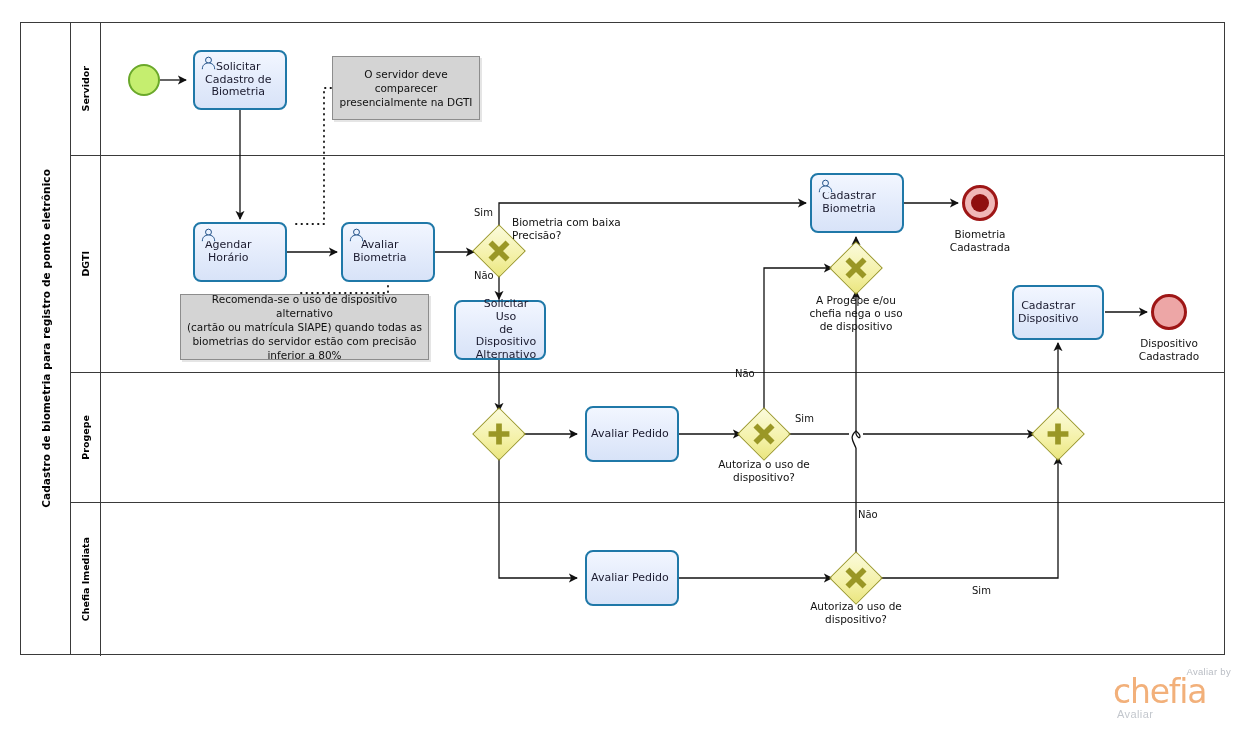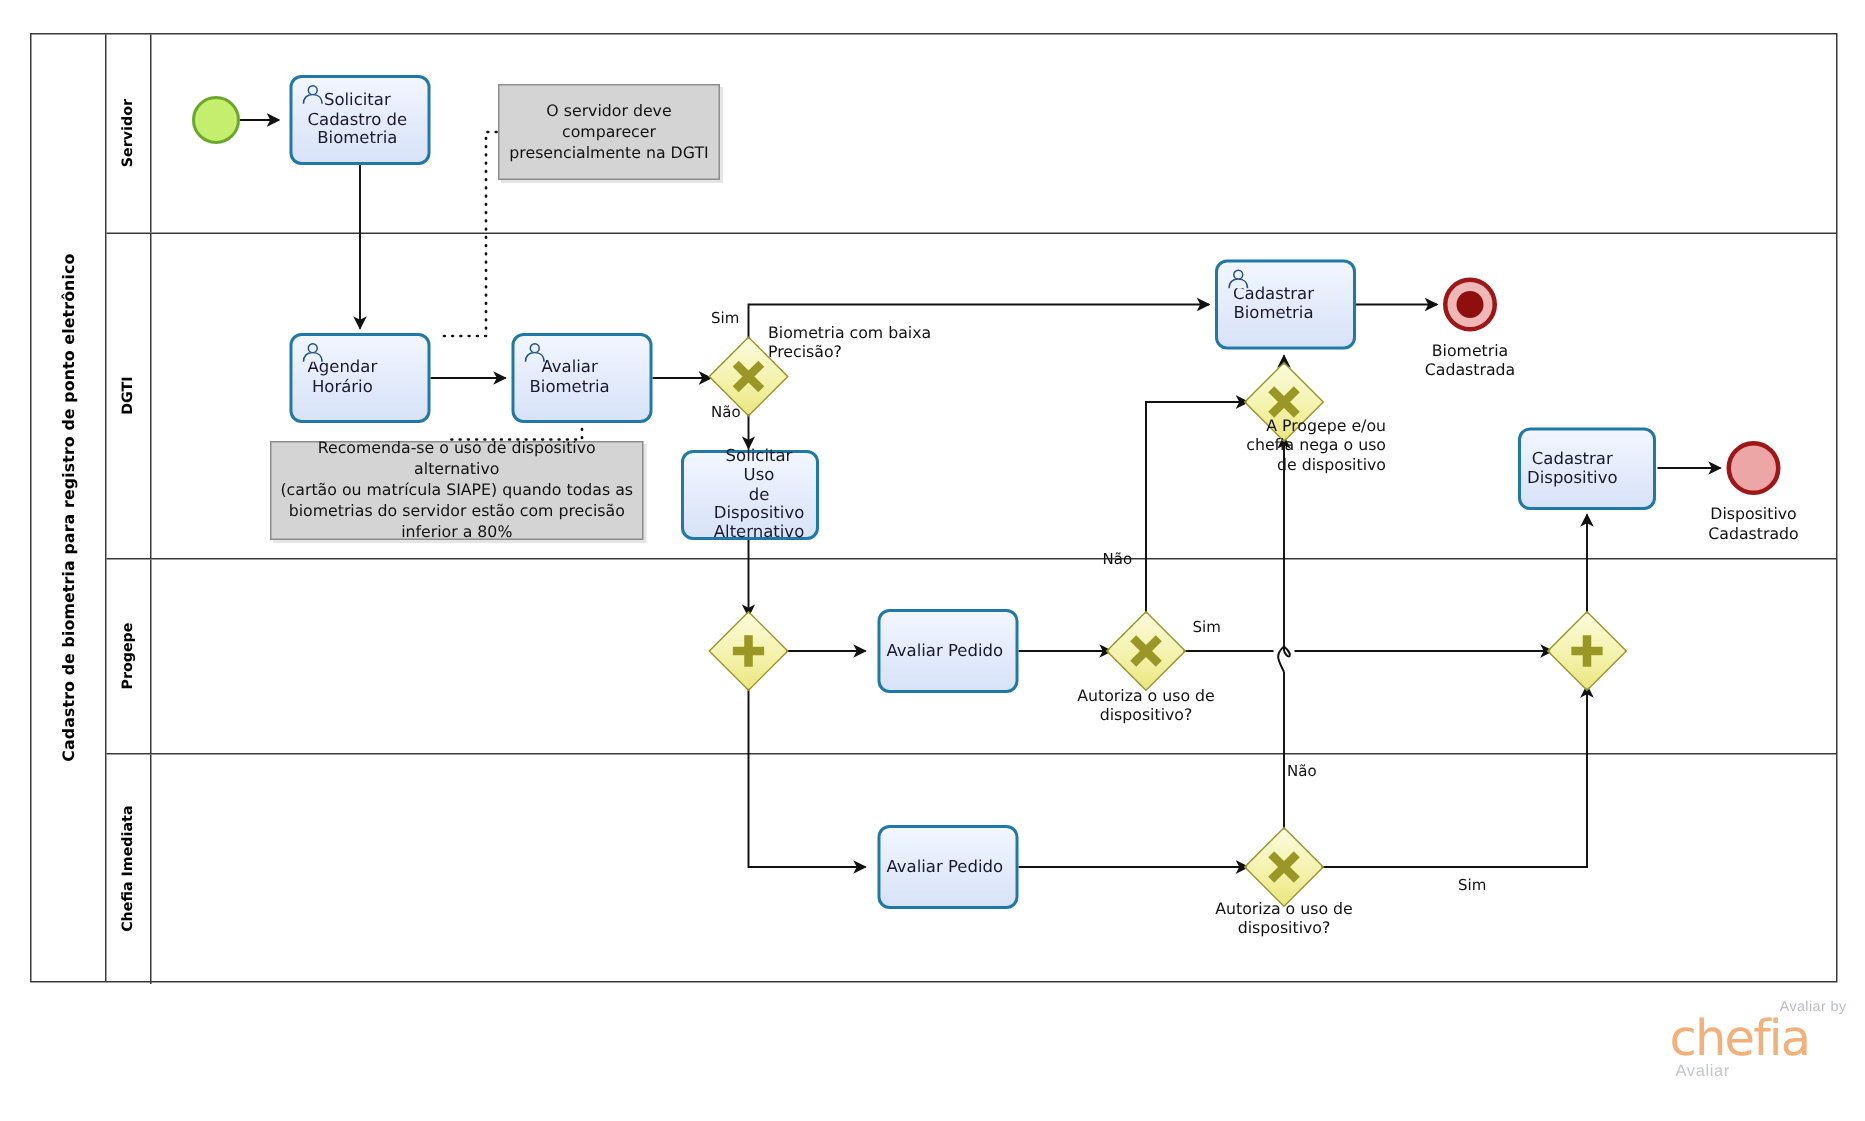--- a/index.html
+++ b/index.html
@@ -213,21 +213,21 @@
     </svg>
     <span class="lbl" style="white-space: pre-line;">Cadastrar
 Biometria</span>
   </div>
 
   <div class="node gw" style="left:837px;top:249px;">
     <svg class="mark" viewBox="0 0 38 38">
       <path d="M10,10 L28,28 M28,10 L10,28" stroke="#9a9726" stroke-width="6" stroke-linecap="butt"></path>
     </svg>
   </div>
-  <div class="node-label" style="left: 788px; top: 278px; width: 136px; white-space: pre-line; text-align: right;">A Progepe e/ou
+  <div class="node-label" style="left: 788px; top: 294px; width: 136px; white-space: pre-line;">A Progepe e/ou
 chefia nega o uso
 de dispositivo</div>
 
   <div class="node event ev-end-term" style="left:962px;top:185px;width:36px;height:36px;">
     <span class="core"></span>
   </div>
   <div class="node-label" style="left: 922px; top: 228px; width: 116px; white-space: pre-line;">Biometria
 Cadastrada</div>
 
   <div class="node task" style="left:1012px;top:285px;width:92px;height:55px;">

